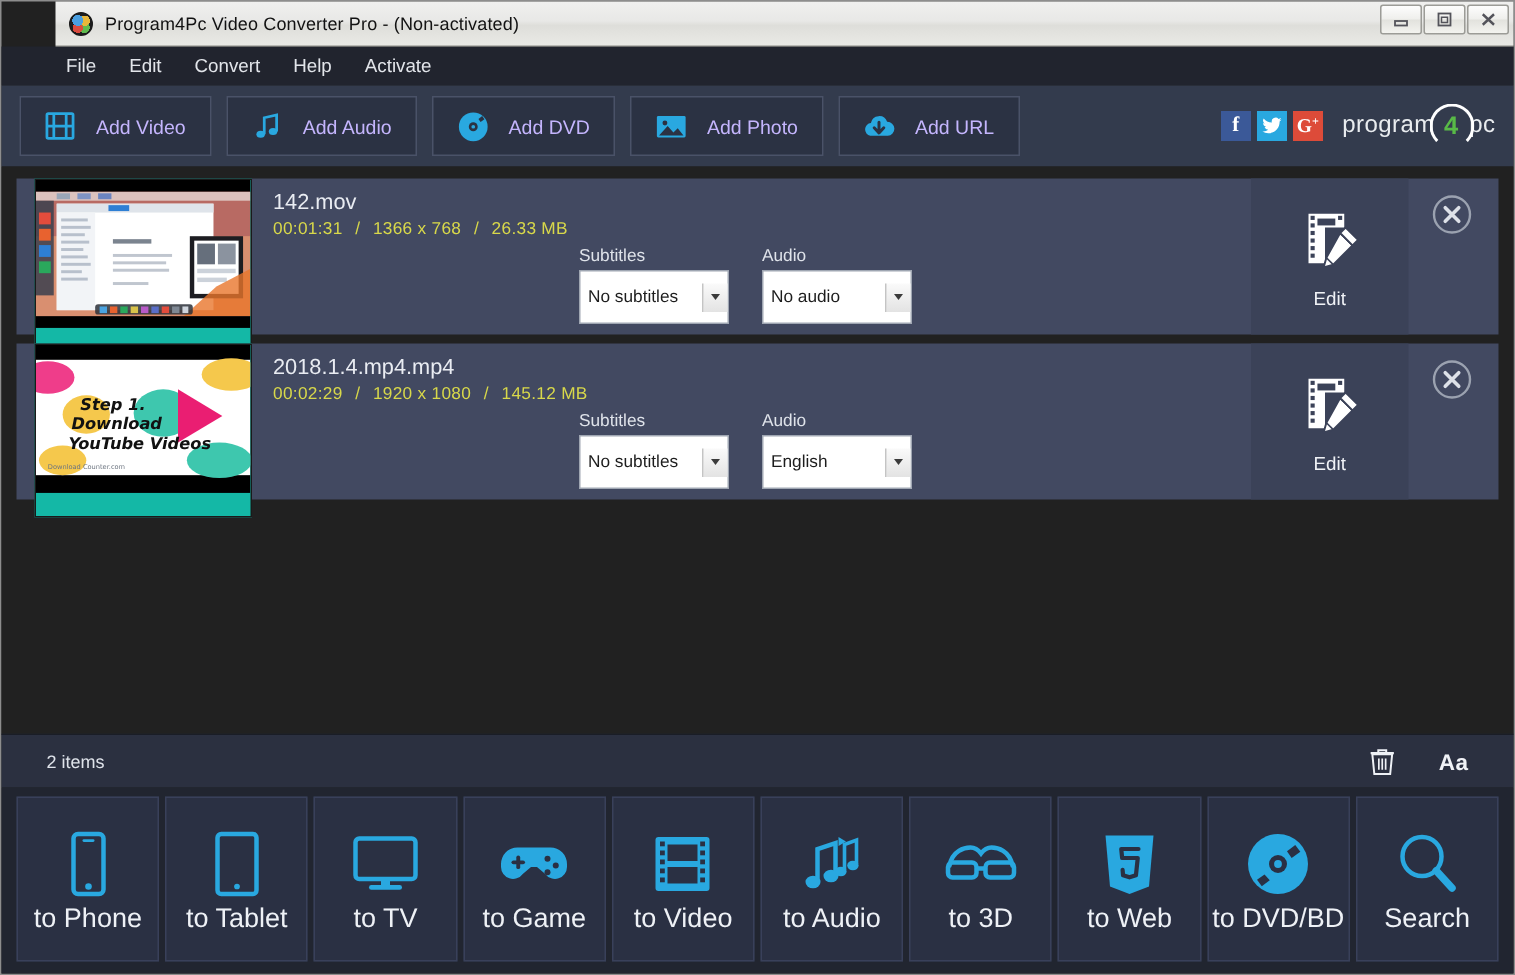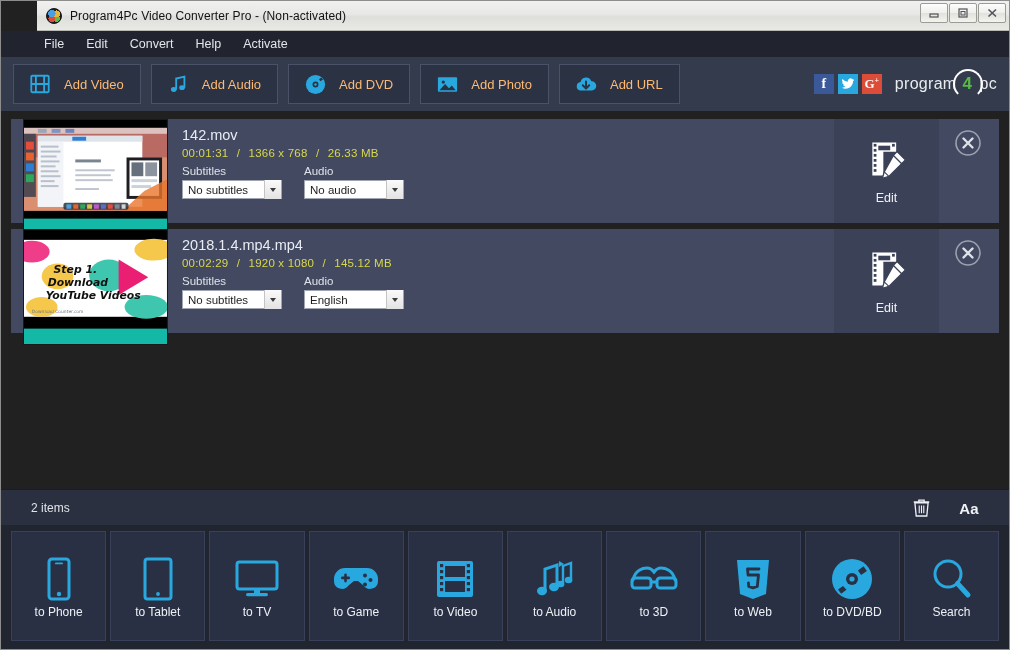--- a/index.html
+++ b/index.html
@@ -83,21 +83,21 @@
   .add-btn {
     height: 40px;
     border: 1px solid #4a5268;
     background: #2b3243;
     display: flex; align-items: center;
     padding: 0 16px 0 13px;
     margin-right: 10px;
     cursor: pointer;
   }
   .add-btn .ico { flex: 0 0 26px; width:26px; height:26px; display:flex; align-items:center; justify-content:center; }
-  .add-btn .lbl { font-size: 13px; color: #fdba74; margin-left: 11px; white-space: nowrap; }
+  .add-btn .lbl { font-size: 13px; color: #c4b5fd; margin-left: 11px; white-space: nowrap; }
 
   #brand-area {
     position: absolute; right: 12px; top: 0; height: 54px;
     display: flex; align-items: center; gap: 4px;
   }
   .social {
     width: 20px; height: 20px;
     display: flex; align-items:center; justify-content:center;
     font-weight: bold; font-size: 14px; color:#fff;
     cursor: pointer;
@@ -149,25 +149,25 @@
     overflow:hidden;
     border: 1px solid #1a1a1a;
   }
   .thumb-canvas { position:absolute; inset:0; }
 
   .file-meta { flex: 1 1 auto; padding: 8px 0 0 14px; position: relative; }
   .file-name { font-size: 14.5px; color: #e9ecf2; margin-bottom: 4px; }
   .file-specs { font-size: 11.5px; color: #d8d84a; letter-spacing:.2px; margin-bottom: 6px; }
   .file-specs .sep { color:#d8d84a; padding: 0 5px; }
 
-  .selects { display:flex; }
+  .selects { display:flex;justify-content:center; }
   .sel-group { margin-right: 22px; }
   .sel-label { font-size: 11.5px; color:#dfe3ea; margin-bottom: 3px; }
   .sel-box {
-    width: 100px; height: 19px;
+    width: 100px; height: 36px;
     background:#ffffff; border:1px solid #9fa6b2;
     display:flex; align-items:center;
     position: relative;
     cursor: pointer;
   }
   .sel-box.wide { width: 100px; }
   .sel-value { font-size:11.5px; color:#1d1d1d; padding-left:5px; flex:1 1 auto; white-space:nowrap; overflow:hidden; }
   .sel-arrow {
     width:17px; height:19px; flex:0 0 17px;
     background: linear-gradient(to bottom, #fafafa, #e3e3e3);
@@ -223,21 +223,21 @@
   }
   .target {
     flex: 1 1 0;
     border: 1px solid #39405a;
     background:#2a3043;
     display:flex; flex-direction:column;
     align-items:center; justify-content:center;
     cursor:pointer;
   }
   .target .ico { height: 52px; display:flex; align-items:center; justify-content:center; }
-  .target .lbl { font-size:12px; color:#eef1f6; }
+  .target .lbl { font-size:18px; color:#eef1f6; }
 </style>
 </head>
 <body>
 
 <div id="app-window">
 
   <div id="titlebar">
     <div id="titlebar-icon"></div>
     <div id="titlebar-text">Program4Pc Video Converter Pro - (Non-activated)</div>
     <div id="window-controls">

